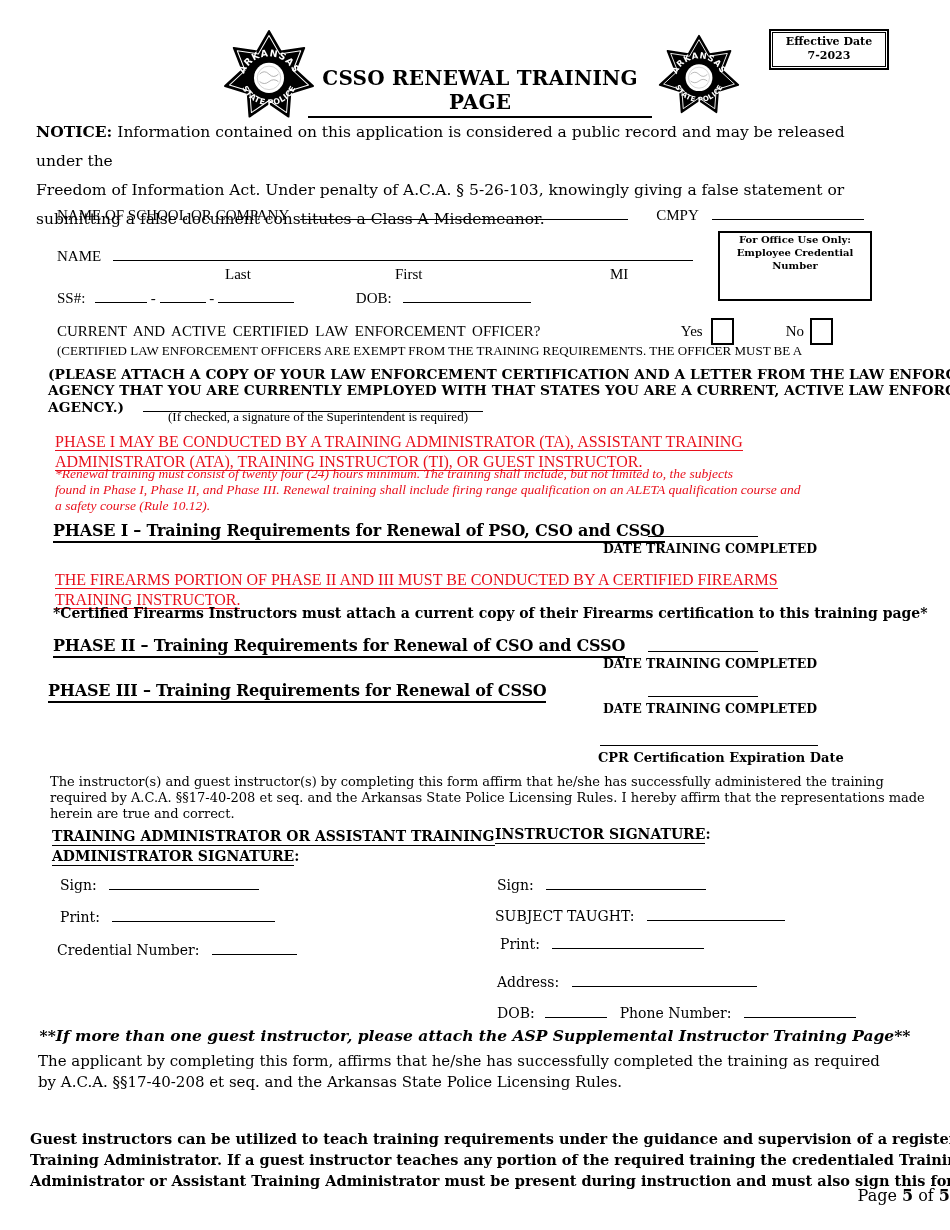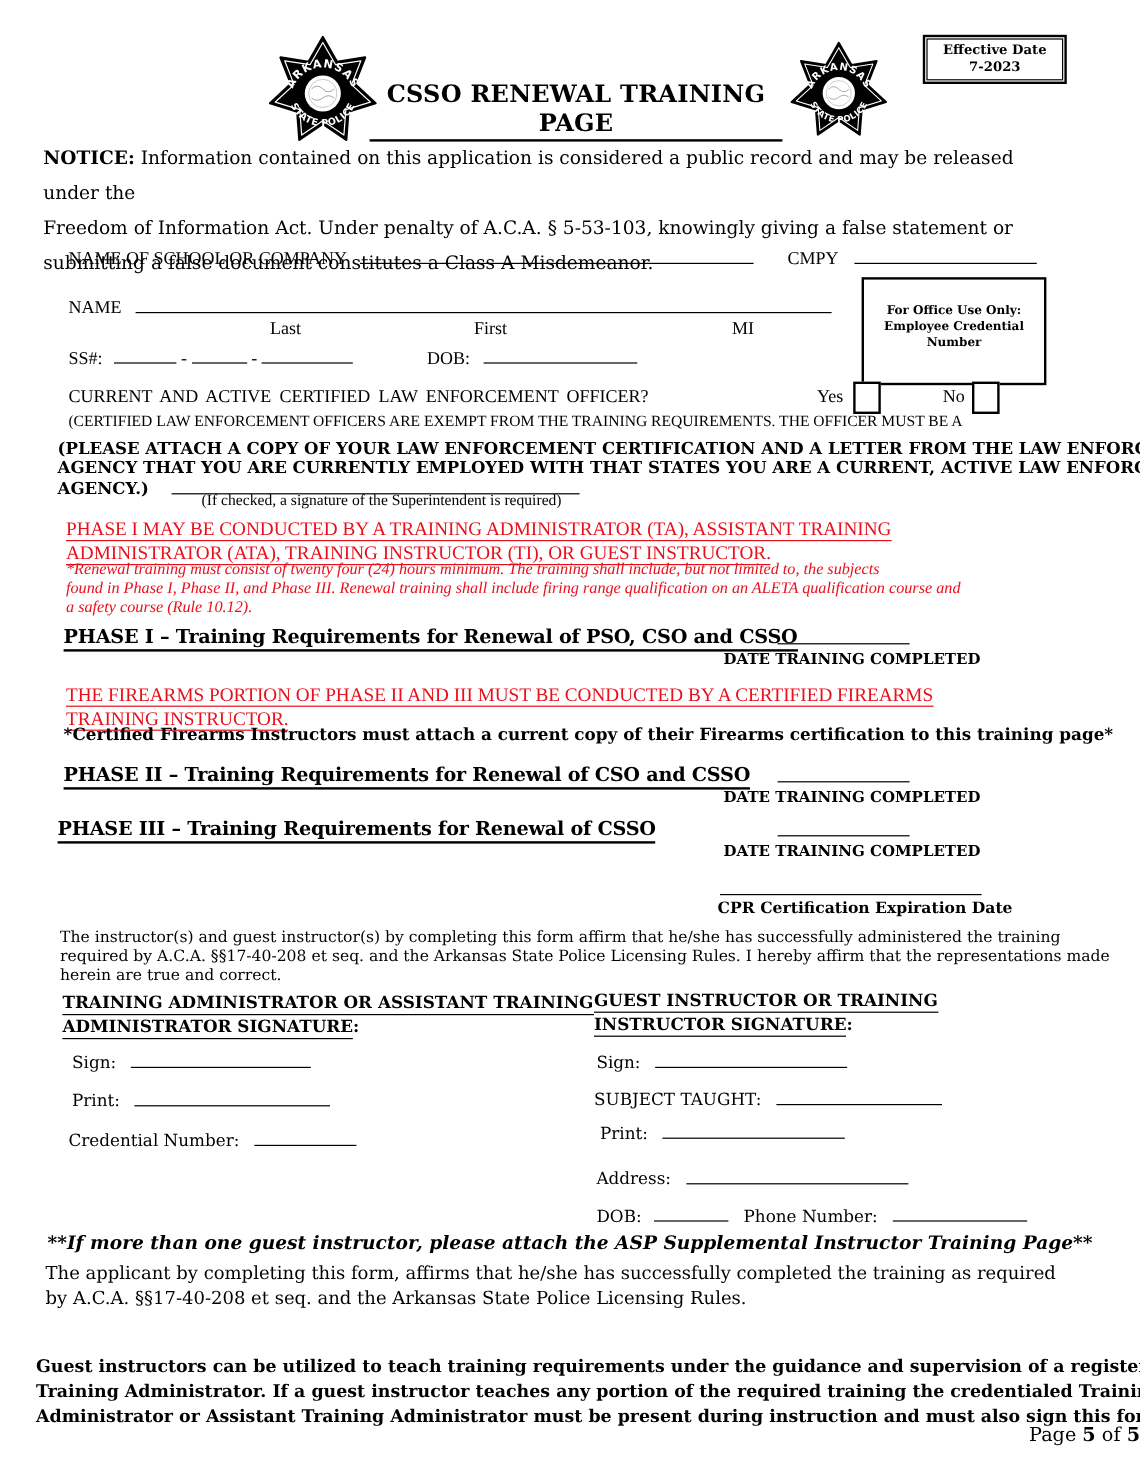--- a/index.html
+++ b/index.html
@@ -19,21 +19,21 @@
   .title{position:absolute;left:308px;top:66px;width:344px;text-align:center;
          font-size:20px;font-weight:bold;}
   .title .tt{display:inline-block;border-bottom:2px solid #000;padding:0 4px 2px 4px;letter-spacing:.2px;}
   .effouter{position:absolute;left:769px;top:29px;width:114px;border:2px solid #000;padding:1px;background:#fff;}
   .effinner{border:1px solid #000;text-align:center;font-size:11px;font-weight:bold;line-height:14px;padding:2px 2px 3px 2px;}
   
   .notice{position:absolute;left:36px;top:117px;width:856px;font-size:15.5px;line-height:29px;}
   
   .row{position:absolute;white-space:nowrap;font-size:15px;}
   .officebox{position:absolute;left:718px;top:231px;width:150px;height:66px;border:2px solid #000;
-             text-align:center;font-size:10px;font-weight:bold;line-height:13px;padding-top:20px;background:#fff;}
+             text-align:center;font-size:10px;font-weight:bold;line-height:13px;padding-top:0;background:#fff;}
   .sublab{position:absolute;top:0;font-size:15px;}
   
   .smallnote{font-size:13px;line-height:16.5px;white-space:nowrap;}
   .attach{font-size:13.8px;line-height:16.2px;font-weight:bold;white-space:nowrap;}
   .redhead{font-size:16px;line-height:19.5px;white-space:nowrap;}
   .rednote{font-size:13.5px;line-height:16px;white-space:nowrap;}
   .phasetitle{font-size:16px;font-weight:bold;border-bottom:2px solid #000;padding-bottom:1px;
               display:inline-block;white-space:nowrap;letter-spacing:-0.2px;}
   .datelabel{font-size:12.5px;font-weight:bold;white-space:nowrap;}
   .dline{display:inline-block;border-bottom:1.5px solid #000;height:15px;}
@@ -101,21 +101,21 @@
 
   <div class="effouter slab">
     <div class="effinner">
       <div>Effective Date</div>
       <div>7-2023</div>
     </div>
   </div>
 
   <div class="notice slab">
     <div><span class="b">NOTICE:</span><span> Information contained on this application is considered a public record and may be released under the</span></div>
-    <div>Freedom of Information Act. Under penalty of A.C.A. § 5-53-103, knowingly giving a false statement or</div>
+    <div>Freedom of Information Act. Under penalty of A.C.A. § 5-26-103, knowingly giving a false statement or</div>
     <div>submitting a false document constitutes a Class A Misdemeanor.</div>
   </div>
 
   <div class="row times" style="left:57px;top:206px;">
     <span>NAME OF SCHOOL OR COMPANY</span>
     <span class="fl" style="width:328px;margin-left:8px;"></span>
     <span style="margin-left:24px;">CMPY</span>
     <span class="fl" style="width:152px;margin-left:10px;"></span>
   </div>
 
@@ -211,21 +211,20 @@
     <div>The instructor(s) and guest instructor(s) by completing this form affirm that he/she has successfully administered the training</div>
     <div>required by A.C.A. §§17-40-208 et seq. and the Arkansas State Police Licensing Rules. I hereby affirm that the representations made</div>
     <div>herein are true and correct.</div>
   </div>
 
   <div class="abs sighead slab" style="left:52px;top:826px;">
     <div><span class="u">TRAINING ADMINISTRATOR OR ASSISTANT TRAINING</span></div>
     <div><span class="u">ADMINISTRATOR SIGNATURE</span><span>:</span></div>
   </div>
   <div class="abs sighead slab" style="left:495px;top:824px;">
-    <div><span class="u">GUEST INSTRUCTOR OR TRAINING</span></div>
     <div><span class="u">INSTRUCTOR SIGNATURE</span><span>:</span></div>
   </div>
 
   <div class="sigrow slab" style="left:60px;top:876px;">
     <span>Sign:</span>
     <span class="fl" style="width:150px;margin-left:8px;"></span>
   </div>
   <div class="sigrow slab" style="left:60px;top:908px;">
     <span>Print:</span>
     <span class="fl" style="width:163px;margin-left:8px;"></span>

